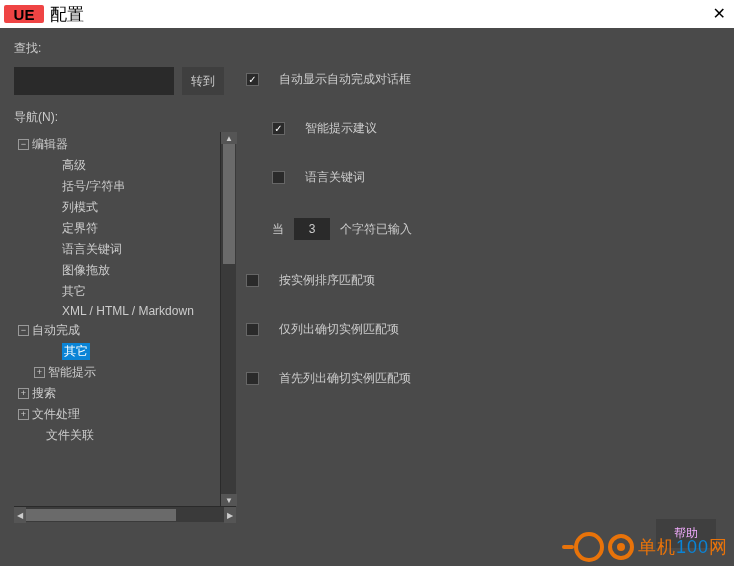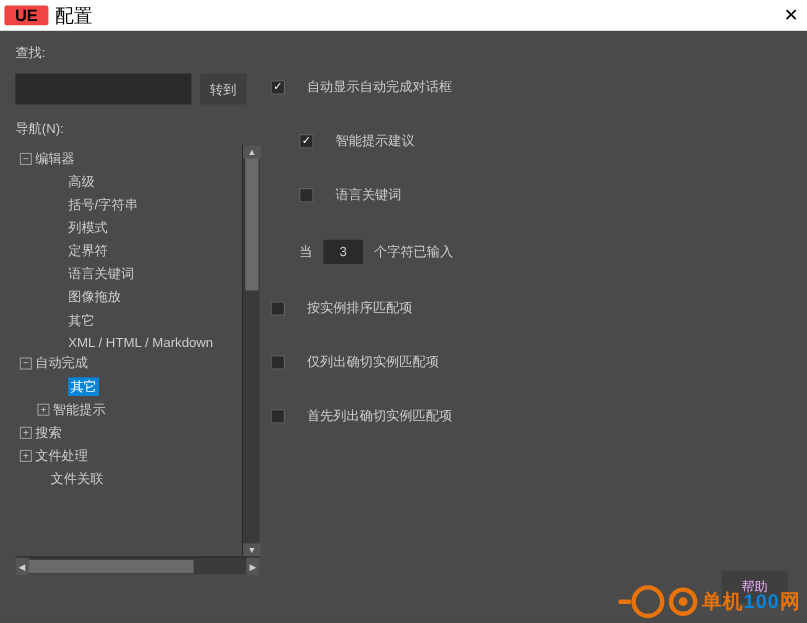--- a/index.html
+++ b/index.html
@@ -53,21 +53,21 @@
   .numinput { width: 36px; height: 22px; background: #2a2a2a; border: none; color: #ccc; text-align: center; font-size:12px; }
   .gap { height: 20px; }
   
   .help-btn { position: absolute; right: 18px; bottom: 18px; background: #3f3f3f; border: none; color: #f0abfc; font-size: 12px; padding: 6px 18px; }
   
   .watermark { position: absolute; right: 6px; bottom: 4px; display: flex; align-items: center; gap: 4px; pointer-events: none; }
   .wm-circle { width: 30px; height: 30px; border: 4px solid #e8730a; border-radius: 50%; position: relative; }
   .wm-circle::after { content:''; position:absolute; left:-16px; top:50%; width:12px; height:4px; background:#e8730a; border-radius:2px; transform:translateY(-50%);}
   .wm-circle2 { width: 26px; height: 26px; border: 4px solid #e8730a; border-radius: 50%; position: relative; }
   .wm-circle2::after { content:''; position:absolute; left:50%; top:50%; width:8px; height:8px; background:#e8730a; border-radius:50%; transform:translate(-50%,-50%);}
-  .wm-text { font-size: 18px; font-weight: bold; color: #e8730a; letter-spacing:1px; }
+  .wm-text { font-size: 18px; font-weight: normal; color: #e8730a; letter-spacing:1px; }
   .wm-text .b { color: #0a84d6; }
 </style>
 </head>
 <body>
 
 <div class="titlebar">
   <div class="logo">UE</div>
   <div class="title">配置</div>
   <div class="close">✕</div>
 </div>

